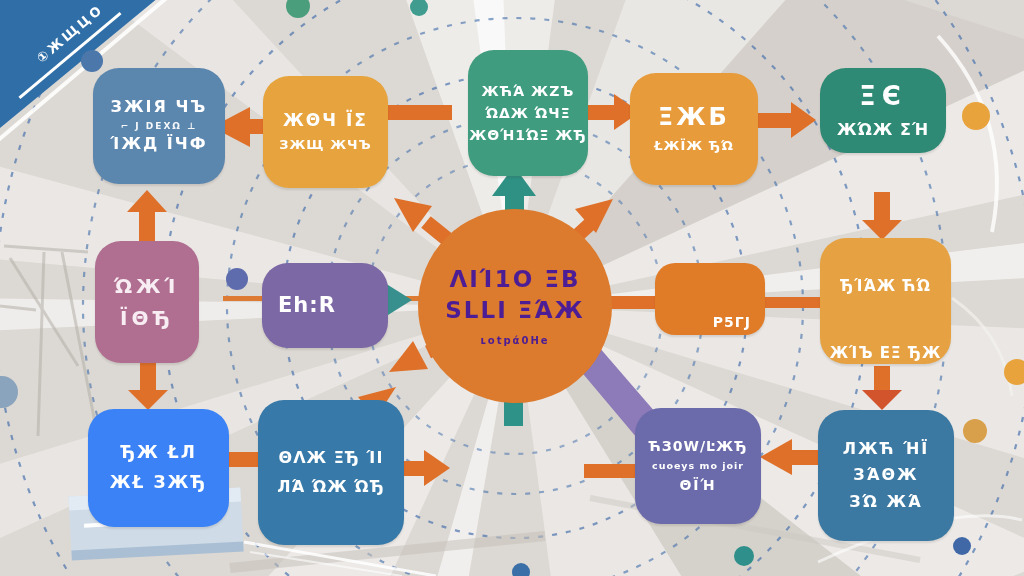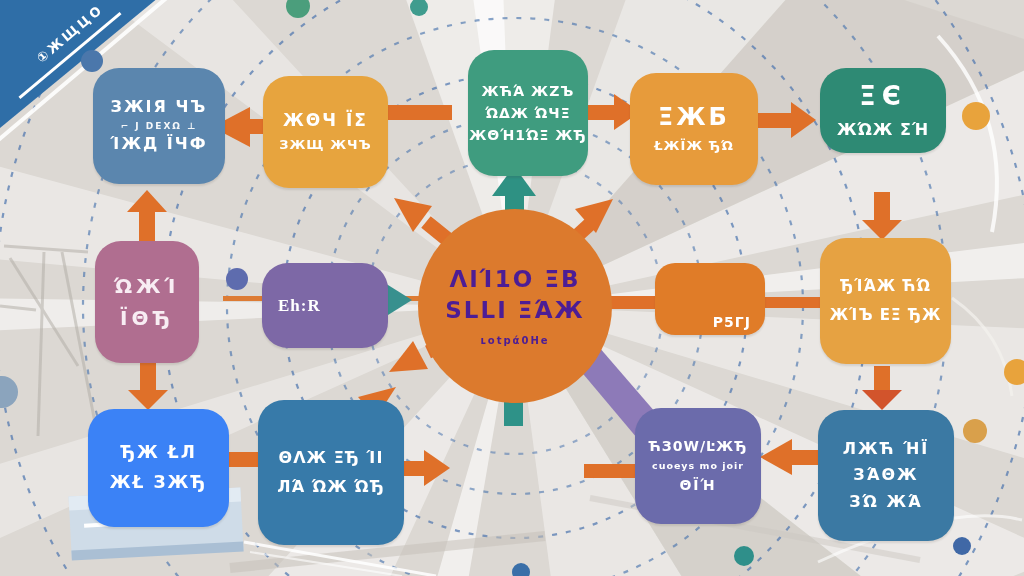--- a/index.html
+++ b/index.html
@@ -29,25 +29,25 @@
   #n-tg .ln{font-size:14px;letter-spacing:1px;}
   #n-to2{left:630px;top:73px; width:128px;height:112px;background:#e79b3b;gap:8px;}
   #n-to2 .l0{font-size:24px;letter-spacing:3px;}
   #n-to2 .l1{font-size:13px;letter-spacing:1px;}
   #n-tg2{left:820px;top:68px; width:126px;height:85px;background:#2e8a74;gap:9px;}
   #n-tg2 .l0{font-size:26px;letter-spacing:6px;}
   #n-tg2 .l1{font-size:16px;letter-spacing:1px;}
   #n-mm {left:95px; top:241px;width:104px;height:122px;background:#b06e90;gap:9px;}
   #n-mm .ln{font-size:20px;letter-spacing:4px;color:#f8edf3;}
   #n-mp {left:262px;top:263px;width:126px;height:85px; background:#7d68a6;align-items:flex-start;padding-left:16px;}
-  #n-mp .ln{font-size:17px;letter-spacing:1px;font-family:Liberation Serif, serif;}
+  #n-mp .ln{font-size:21px;letter-spacing:1px;}
   #n-mo {left:655px;top:263px;width:110px;height:72px; background:#e07c28;align-items:flex-end;padding-right:14px;border-radius:20px;}
   #n-mo .ln{font-size:14px;letter-spacing:1px;margin-top:46px;}
   #n-mt {left:820px;top:238px;width:131px;height:126px;background:#e6a242;gap:11px;}
-  #n-mt .ln{font-size:15px;letter-spacing:1px;}
+  #n-mt .ln{font-size:15px;letter-spacing:1px;margin-top:38px;}
   #n-bb1{left:88px; top:409px;width:141px;height:118px;background:#3b82f6;gap:10px;}
   #n-bb1 .ln{font-size:17px;letter-spacing:2px;}
   #n-bb2{left:258px;top:400px;width:146px;height:145px;background:#377aa9;gap:11px;}
   #n-bb2 .ln{font-size:16px;letter-spacing:1px;}
   #n-bg {left:452px;top:424px;width:136px;height:123px;background:#3f9c80;gap:11px;}
   #n-bg .ln{font-size:16px;letter-spacing:1px;}
   #n-bp {left:635px;top:408px;width:126px;height:116px;background:#6b6bab;gap:6px;}
   #n-bp .l0{font-size:14px;letter-spacing:1px;}
   #n-bp .l1{font-size:9.5px;letter-spacing:1px;}
   #n-bp .l2{font-size:14px;letter-spacing:2px;}

